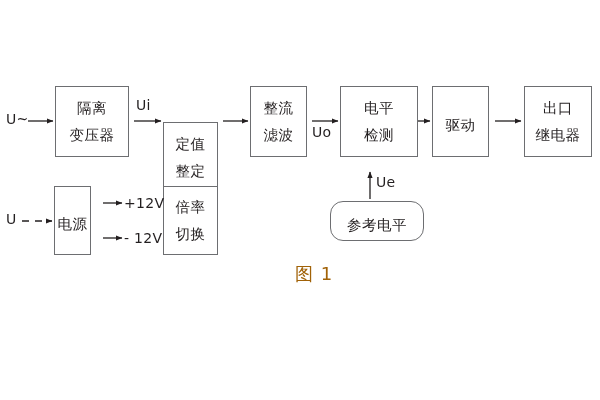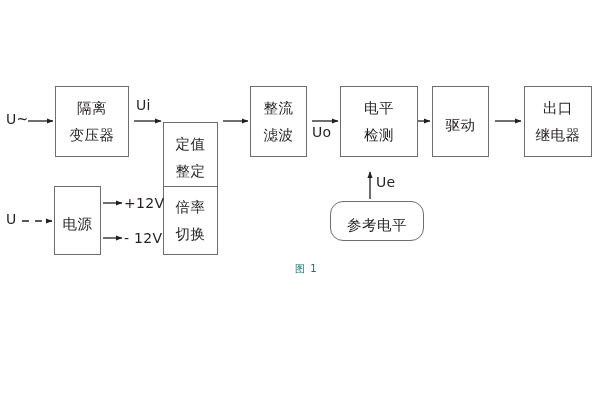--- a/index.html
+++ b/index.html
@@ -48,22 +48,22 @@
   .lbl {
     position: absolute;
     font-size: 14px;
     white-space: nowrap;
     color: #231f20;
     letter-spacing: 0.3px;
     text-align: right;
   }
   .caption {
     position: absolute;
-    font-size: 10px;
-    color: #0f766e;
+    font-size: 18px;
+    color: #a16207;
     letter-spacing: 1px;
     white-space: nowrap;
   }
   svg.arrows {
     position: absolute;
     left: 0;
     top: 0;
     width: 600px;
     height: 400px;
     pointer-events: none;
@@ -126,21 +126,21 @@
 
   <div class="box single" style="left:432px; top:86px; width:57px; height:71px;">
     <span class="line">驱动</span>
   </div>
 
   <div class="box" style="left:524px; top:86px; width:68px; height:71px;">
     <span class="line">出口</span>
     <span class="line">继电器</span>
   </div>
 
-  <div class="box single" style="left:54px; top:186px; width:47px; height:69px;">
+  <div class="box single" style="left:54px; top:186px; width:37px; height:69px;">
     <span class="line">电源</span>
   </div>
 
   <div class="box" style="left:163px; top:186px; width:55px; height:69px;">
     <span class="line">倍率</span>
     <span class="line">切换</span>
   </div>
 
   <div class="box single" style="left:330px; top:201px; width:94px; height:40px;border-radius:13px;">
     <span class="line">参考电平</span>

